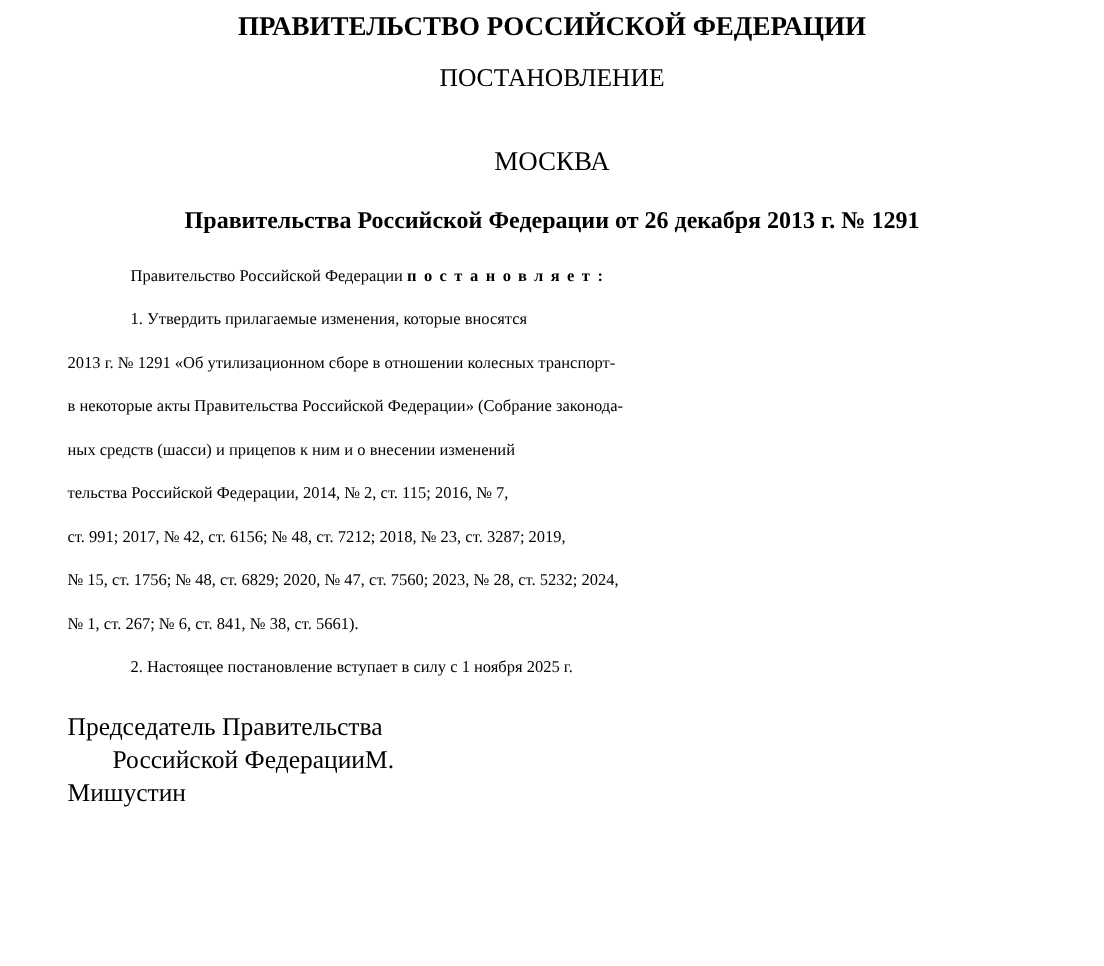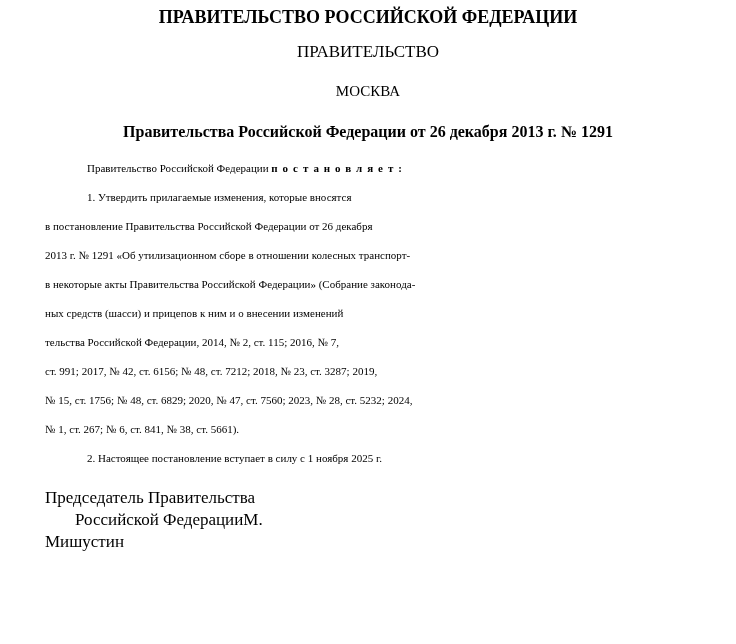--- a/index.html
+++ b/index.html
@@ -40,22 +40,22 @@
   }
   .blank {
     display: inline-block;
     border-bottom: 1px solid #000000;
     height: 15px;
     vertical-align: baseline;
   }
   .blank-date { width: 221px; margin: 0 6px 0 5px; }
   .blank-num  { width: 75px;  margin-left: 6px; }
   .city {
-    margin-top: 19px;
-    font-size: 15px;
+    margin-top: 35px;
+    font-size: 18px;
     line-height: 20px;
   }
   .title {
     margin-top: 20px;
     font-weight: bold;
     font-size: 16px;
     line-height: 21px;
   }
   .body-text {
     margin: 12px 38px 0 45px;
@@ -78,37 +78,36 @@
   }
   .sig-indent { padding-left: 30px; }
 </style>
 </head>
 <body>
 
 <div class="doc">
 
   <div class="org center">ПРАВИТЕЛЬСТВО РОССИЙСКОЙ ФЕДЕРАЦИИ</div>
 
-  <div class="doctype center">ПРАВИТЕЛЬСТВО</div>
+  <div class="doctype center">ПОСТАНОВЛЕНИЕ</div>
 
 
   <div class="city center">МОСКВА</div>
 
   <div class="title center">
     <div class="line">Правительства Российской Федерации от 26 декабря 2013 г. № 1291</div>
   </div>
 
   <div class="body-text">
     <div class="line indent">
       <span>Правительство Российской Федерации</span>
       <span class="verb">постановляет:</span>
     </div>
 
     <div class="line indent">1. Утвердить прилагаемые изменения, которые вносятся</div>
-    <div class="line">в постановление Правительства Российской Федерации от 26 декабря</div>
     <div class="line">2013 г. № 1291 «Об утилизационном сборе в отношении колесных транспорт-</div>
     <div class="line">в некоторые акты Правительства Российской Федерации» (Собрание законода-</div>
     <div class="line">ных средств (шасси) и прицепов к ним и о внесении изменений</div>
     <div class="line">тельства Российской Федерации, 2014, № 2, ст. 115; 2016, № 7,</div>
     <div class="line">ст. 991; 2017, № 42, ст. 6156; № 48, ст. 7212; 2018, № 23, ст. 3287; 2019,</div>
     <div class="line">№ 15, ст. 1756; № 48, ст. 6829; 2020, № 47, ст. 7560; 2023, № 28, ст. 5232; 2024,</div>
     <div class="line">№ 1, ст. 267; № 6, ст. 841, № 38, ст. 5661).</div>
 
     <div class="line indent">2. Настоящее постановление вступает в силу с 1 ноября 2025 г.</div>
   </div>

